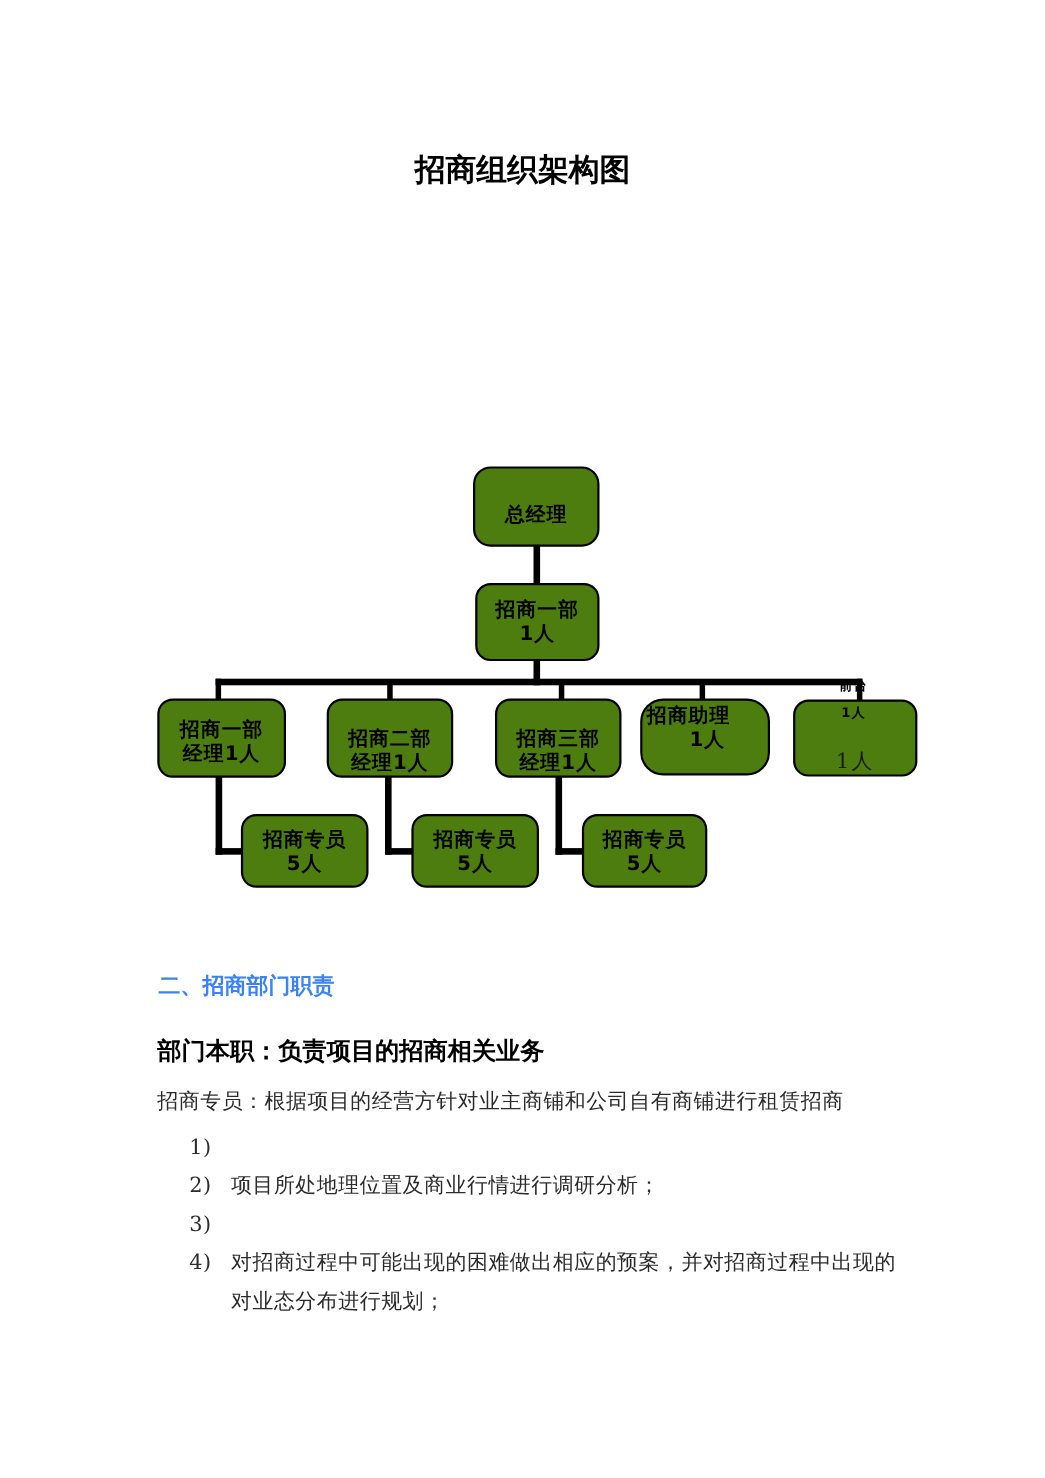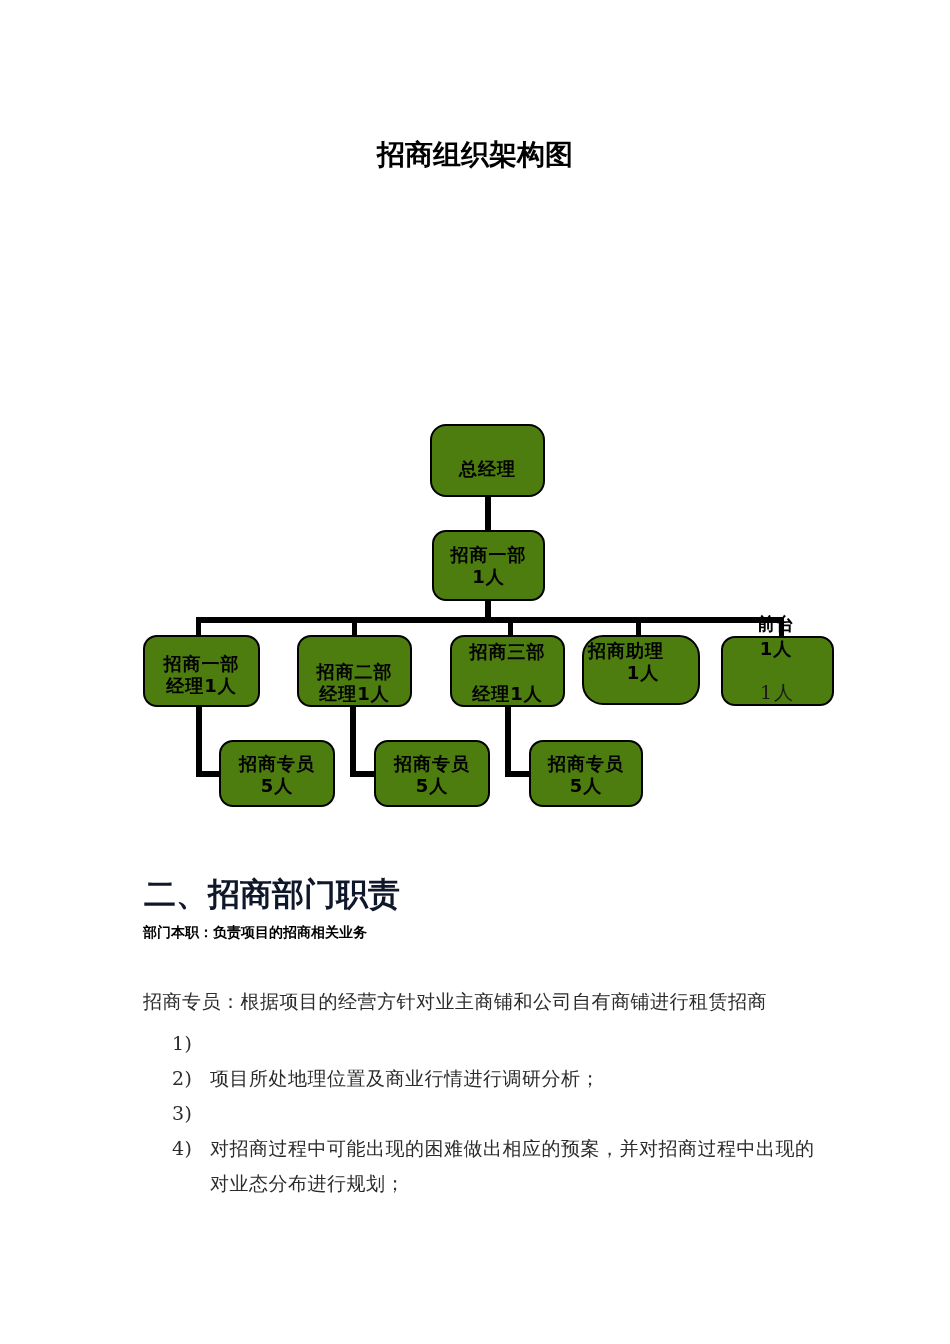--- a/index.html
+++ b/index.html
@@ -13,27 +13,27 @@
   }
   
   .doc-title{
     position:absolute;left:0;top:141px;width:950px;
     text-align:center;
     font-family:"DejaVu Sans","Liberation Sans",sans-serif;
     font-weight:bold;font-size:28px;line-height:28px;color:#000;
   }
   .sec-heading{
     position:absolute;left:144px;top:882px;
-    font-family:Liberation Mono, monospace;
-    font-weight:bold;font-size:32px;line-height:30px;color:#0f172a;
+    font-family:Liberation Sans, sans-serif;
+    font-weight:bold;font-size:20px;line-height:30px;color:#3b82f6;
   }
   .duty-line{
-    position:absolute;left:143px;top:919px;
+    position:absolute;left:143px;top:944px;
     font-family:"DejaVu Sans","Liberation Sans",sans-serif;
-    font-weight:bold;font-size:14px;line-height:26px;color:#000;
+    font-weight:bold;font-size:22px;line-height:26px;color:#000;
   }
   .func-line{
     position:absolute;left:143px;top:988px;
     font-size:19px;line-height:26px;letter-spacing:0.5px;color:#2b2b2b;
   }
   .duty-list{
     position:absolute;left:172px;top:1026px;width:680px;
     font-size:19px;line-height:35px;letter-spacing:0.5px;color:#2b2b2b;
     list-style:none;margin:0;padding:0;
   }
@@ -46,36 +46,36 @@
     border:2px solid #000;border-radius:14px;background:#4d7c0f;
     display:flex;flex-direction:column;align-items:center;justify-content:center;
     font-family:"DejaVu Sans","Liberation Sans",sans-serif;
     font-weight:bold;font-size:18px;line-height:22px;letter-spacing:1px;
     color:#000;text-align:center;z-index:2;
   }
   .node-gm{left:430px;top:424px;width:115px;height:73px;border-radius:16px;padding-top:16px;}
   .node-dm{left:432px;top:530px;width:113px;height:71px;}
   .node-d1{left:143px;top:635px;width:117px;height:72px;padding-top:8px;align-items:center;}
   .node-d2{left:297px;top:635px;width:115px;height:72px;justify-content:flex-end;padding-top:4px;}
-  .node-d3{left:450px;top:635px;width:115px;height:72px;justify-content:space-between;padding-top:4px;}
+  .node-d3{left:450px;top:635px;width:115px;height:72px;justify-content:flex-end;padding-top:4px;}
   .node-as{left:582px;top:635px;width:118px;height:70px;justify-content:flex-start;align-items:flex-start;padding:3px 0 0 4px;text-align:left;border-radius:21px;}
   .node-as .l2{width:100%;text-align:center;}
   .node-fd{
     left:721px;top:636px;width:113px;height:70px;
     justify-content:flex-end;padding-bottom:1px;
     font-family:"DejaVu Serif","Liberation Serif",serif;
     font-weight:normal;font-size:19px;letter-spacing:2px;color:#1a1a1a;
   }
   .node-s1{left:219px;top:740px;width:116px;height:67px;padding-top:3px;}
   .node-s2{left:374px;top:740px;width:116px;height:67px;padding-top:3px;}
   .node-s3{left:529px;top:740px;width:114px;height:67px;padding-top:3px;}
   .fd-label{
     position:absolute;left:744px;top:611px;width:64px;z-index:3;
     font-family:"DejaVu Sans","Liberation Sans",sans-serif;
-    font-weight:bold;font-size:18px;line-height:25px;letter-spacing:1px;
+    font-weight:bold;font-size:12px;line-height:25px;letter-spacing:1px;
     color:#000;text-align:center;
   }
   .conn{position:absolute;background:#000;z-index:1;}
   .c-gm-dm {left:485px;top:495px;width:6px;height:36px;}
   .c-dm-h  {left:485px;top:600px;width:6px;height:23px;}
   .c-hmain {left:196px;top:617px;width:588px;height:6px;}
   .c-drop1 {left:196px;top:617px;width:5px;height:19px;}
   .c-drop2 {left:352px;top:621px;width:5px;height:15px;}
   .c-drop3 {left:508px;top:621px;width:5px;height:15px;}
   .c-drop4 {left:636px;top:621px;width:5px;height:15px;}

